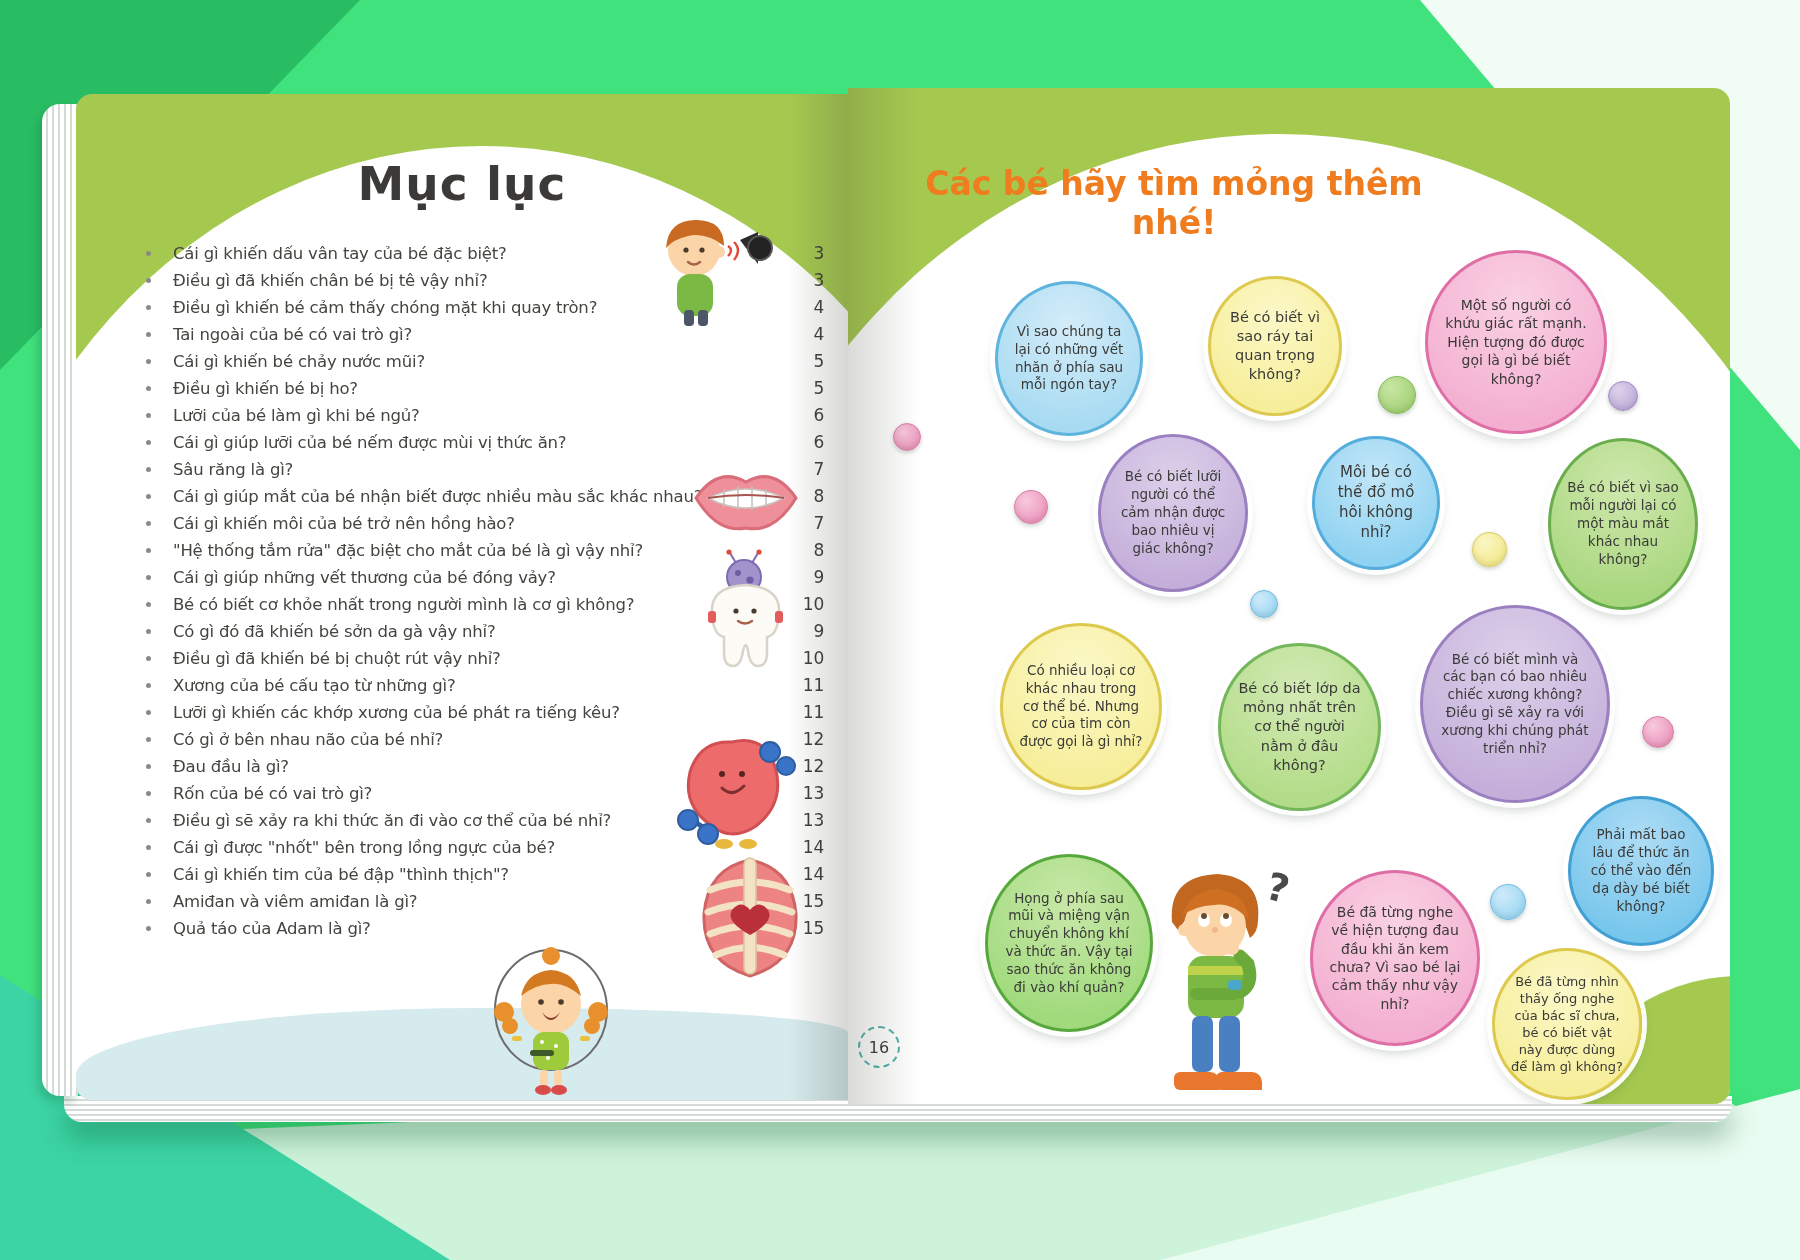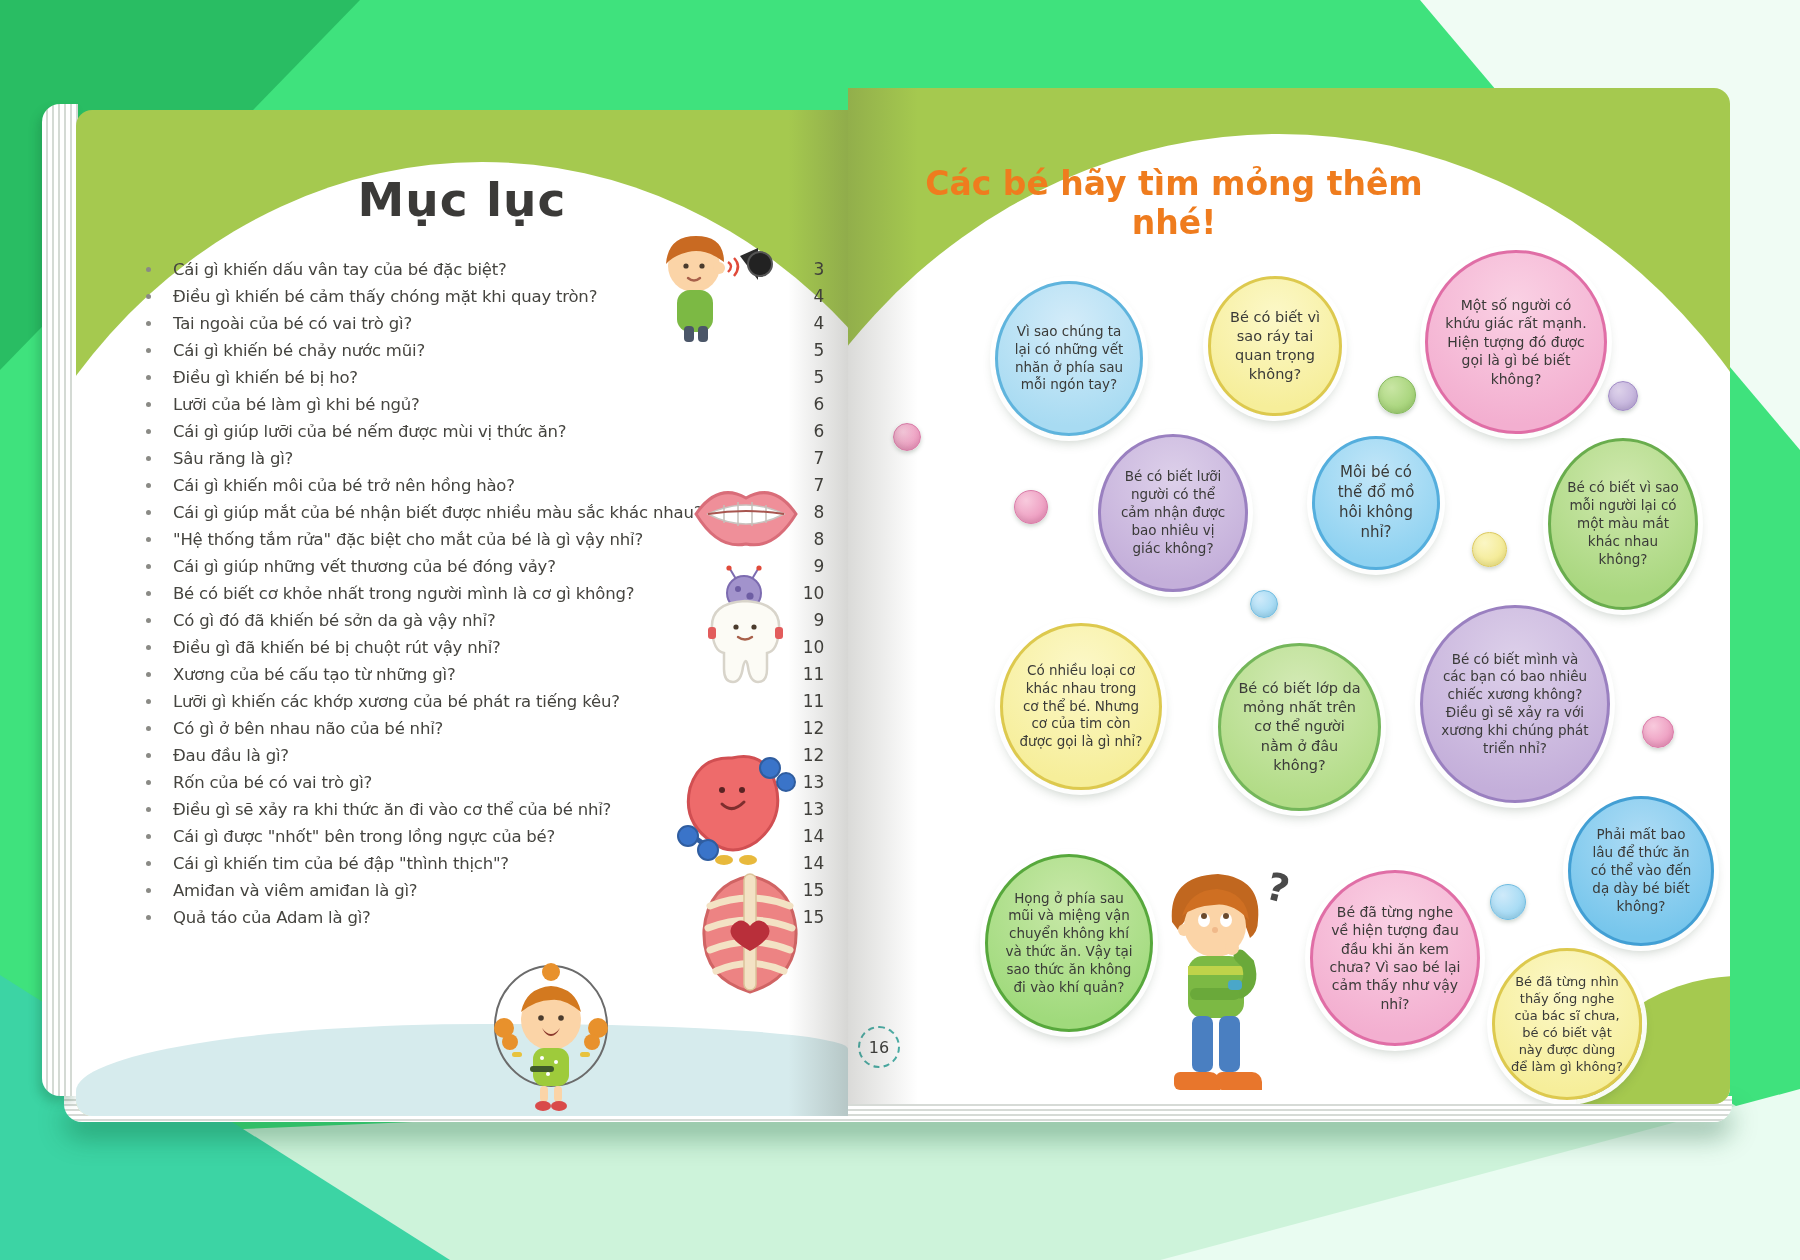--- a/index.html
+++ b/index.html
@@ -20,21 +20,21 @@
   .book{position:absolute;left:40px;top:88px;width:1690px;height:1046px;}
   .edge-left{position:absolute;left:2px;top:16px;width:36px;height:992px;
              border-radius:18px 0 0 18px;
              background:repeating-linear-gradient(to right,#ffffff 0 4px,#d4dad4 4px 6px);
              box-shadow:-4px 6px 10px rgba(20,90,50,.25);}
   .book-bottom{position:absolute;left:24px;top:1008px;width:1668px;height:26px;
                border-radius:0 0 18px 18px;
                background:repeating-linear-gradient(to bottom,#ffffff 0 3px,#d6dad6 3px 5px);
                box-shadow:0 16px 26px rgba(10,80,40,.35);}
   .page{position:absolute;overflow:hidden;background:#a5c94f;}
-  .page-left{left:36px;top:22px;width:772px;height:1006px;border-radius:16px 0 0 16px;}
+  .page-left{left:36px;top:6px;width:772px;height:1006px;border-radius:16px 0 0 16px;}
   .page-right{left:808px;top:0;width:882px;height:1016px;border-radius:0 16px 16px 0;}
   .blob{position:absolute;background:#ffffff;border-radius:50%;}
   .blob-left{left:-120px;right:-160px;top:52px;bottom:-220px;}
   .blob-right{left:-140px;right:-120px;top:46px;bottom:-260px;}
   .olive-corner{position:absolute;right:-10px;bottom:-12px;width:165px;height:140px;
                 background:#a5c94f;border-top-left-radius:100%;}
   .wave-blue{position:absolute;left:0;right:0;bottom:0;height:92px;background:#d6ebed;
              border-radius:55% 45% 0 0 / 70px 26px;}
   .page-left::after{content:"";position:absolute;right:0;top:0;bottom:0;width:60px;z-index:30;
         background:linear-gradient(to right,rgba(70,70,60,0),rgba(70,70,60,.22));pointer-events:none;}
@@ -99,20 +99,25 @@
       <h1 class="title-left">Mục lục</h1>
 
       <ul class="toc">
         <li class="toc-row">
             <span class="dot"></span>
             <span class="q">Cái gì khiến dấu vân tay của bé đặc biệt?</span>
             <span class="p">3</span>
           </li>
         <li class="toc-row">
             <span class="dot"></span>
+            <span class="q">Điều gì đã khiến chân bé bị tê vậy nhỉ?</span>
+            <span class="p">3</span>
+          </li>
+        <li class="toc-row">
+            <span class="dot"></span>
             <span class="q">Điều gì khiến bé cảm thấy chóng mặt khi quay tròn?</span>
             <span class="p">4</span>
           </li>
         <li class="toc-row">
             <span class="dot"></span>
             <span class="q">Tai ngoài của bé có vai trò gì?</span>
             <span class="p">4</span>
           </li>
         <li class="toc-row">
             <span class="dot"></span>
@@ -134,27 +139,27 @@
             <span class="q">Cái gì giúp lưỡi của bé nếm được mùi vị thức ăn?</span>
             <span class="p">6</span>
           </li>
         <li class="toc-row">
             <span class="dot"></span>
             <span class="q">Sâu răng là gì?</span>
             <span class="p">7</span>
           </li>
         <li class="toc-row">
             <span class="dot"></span>
+            <span class="q">Cái gì giúp mắt của bé nhận biết được nhiều màu sắc khác nhau?</span>
+            <span class="p">8</span>
+          </li>
+        <li class="toc-row">
+            <span class="dot"></span>
             <span class="q">Cái gì khiến môi của bé trở nên hồng hào?</span>
             <span class="p">7</span>
-          </li>
-        <li class="toc-row">
-            <span class="dot"></span>
-            <span class="q">Cái gì giúp mắt của bé nhận biết được nhiều màu sắc khác nhau?</span>
-            <span class="p">8</span>
           </li>
         <li class="toc-row">
             <span class="dot"></span>
             <span class="q">"Hệ thống tắm rửa" đặc biệt cho mắt của bé là gì vậy nhỉ?</span>
             <span class="p">8</span>
           </li>
         <li class="toc-row">
             <span class="dot"></span>
             <span class="q">Cái gì giúp những vết thương của bé đóng vảy?</span>
             <span class="p">9</span>

